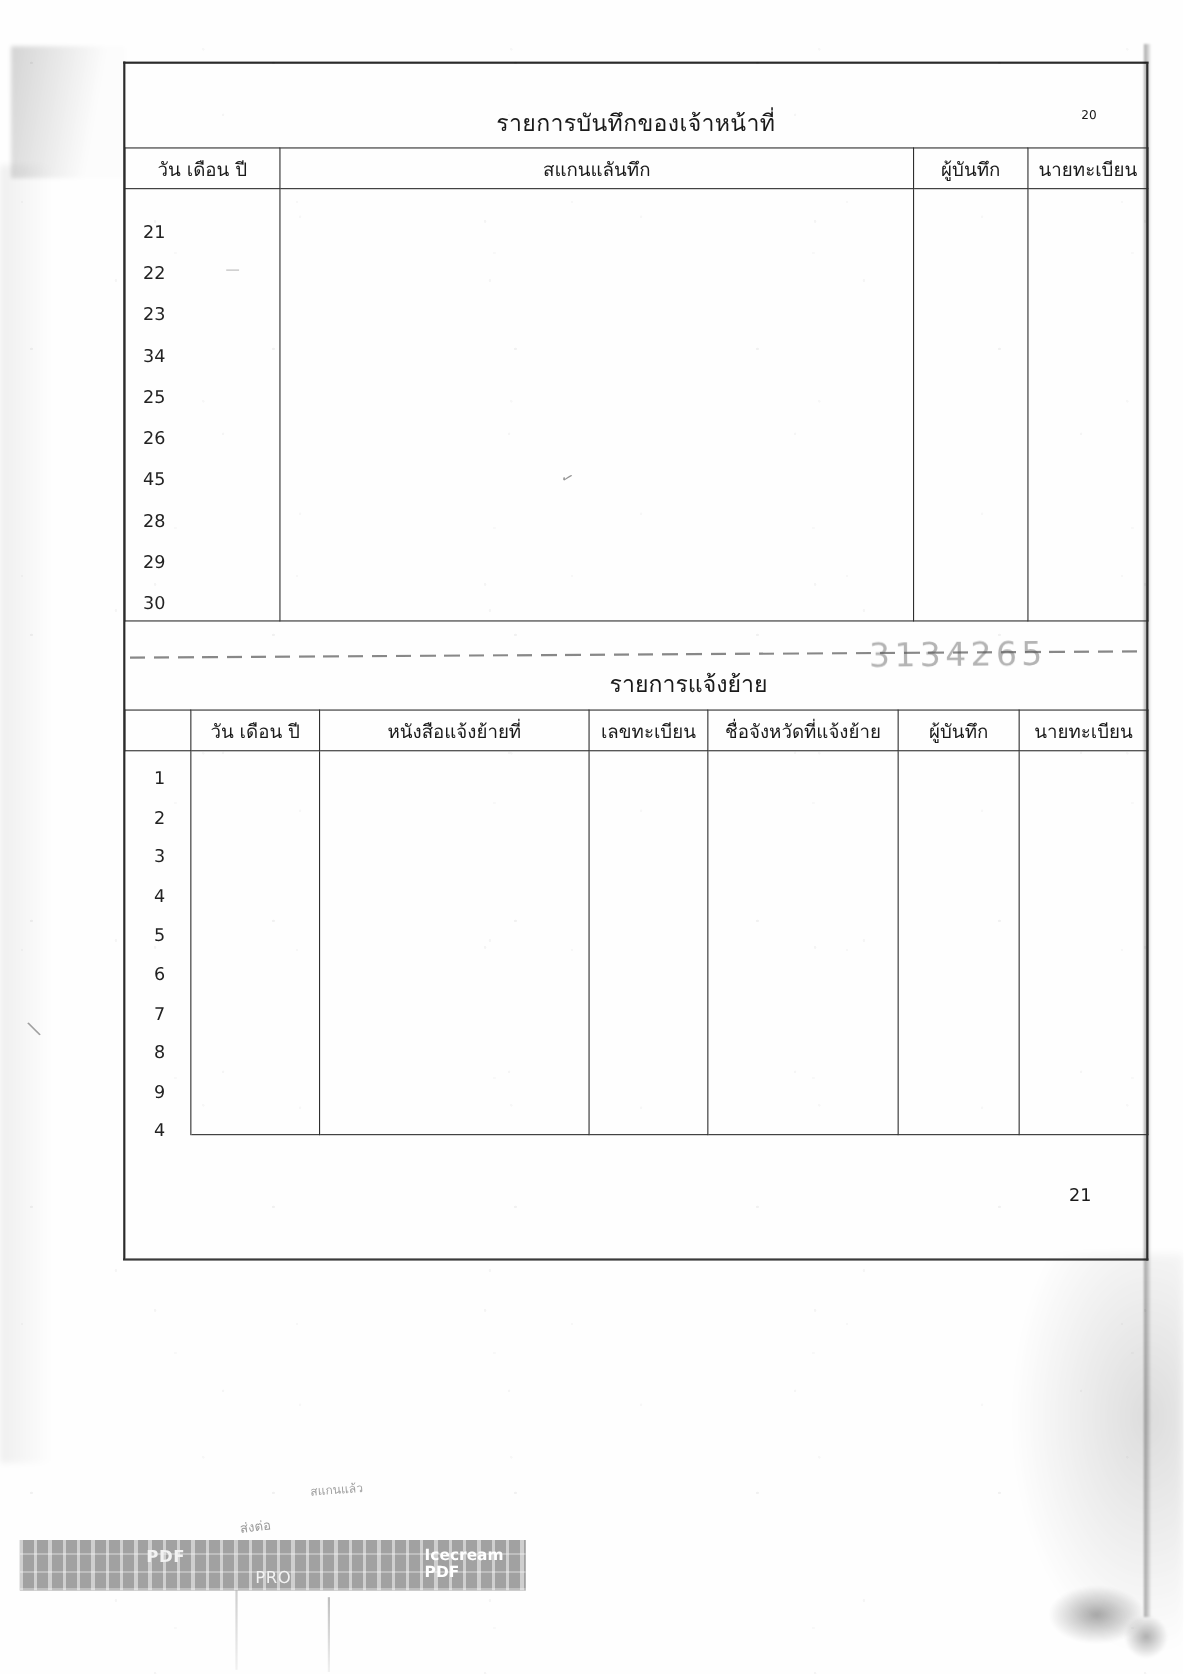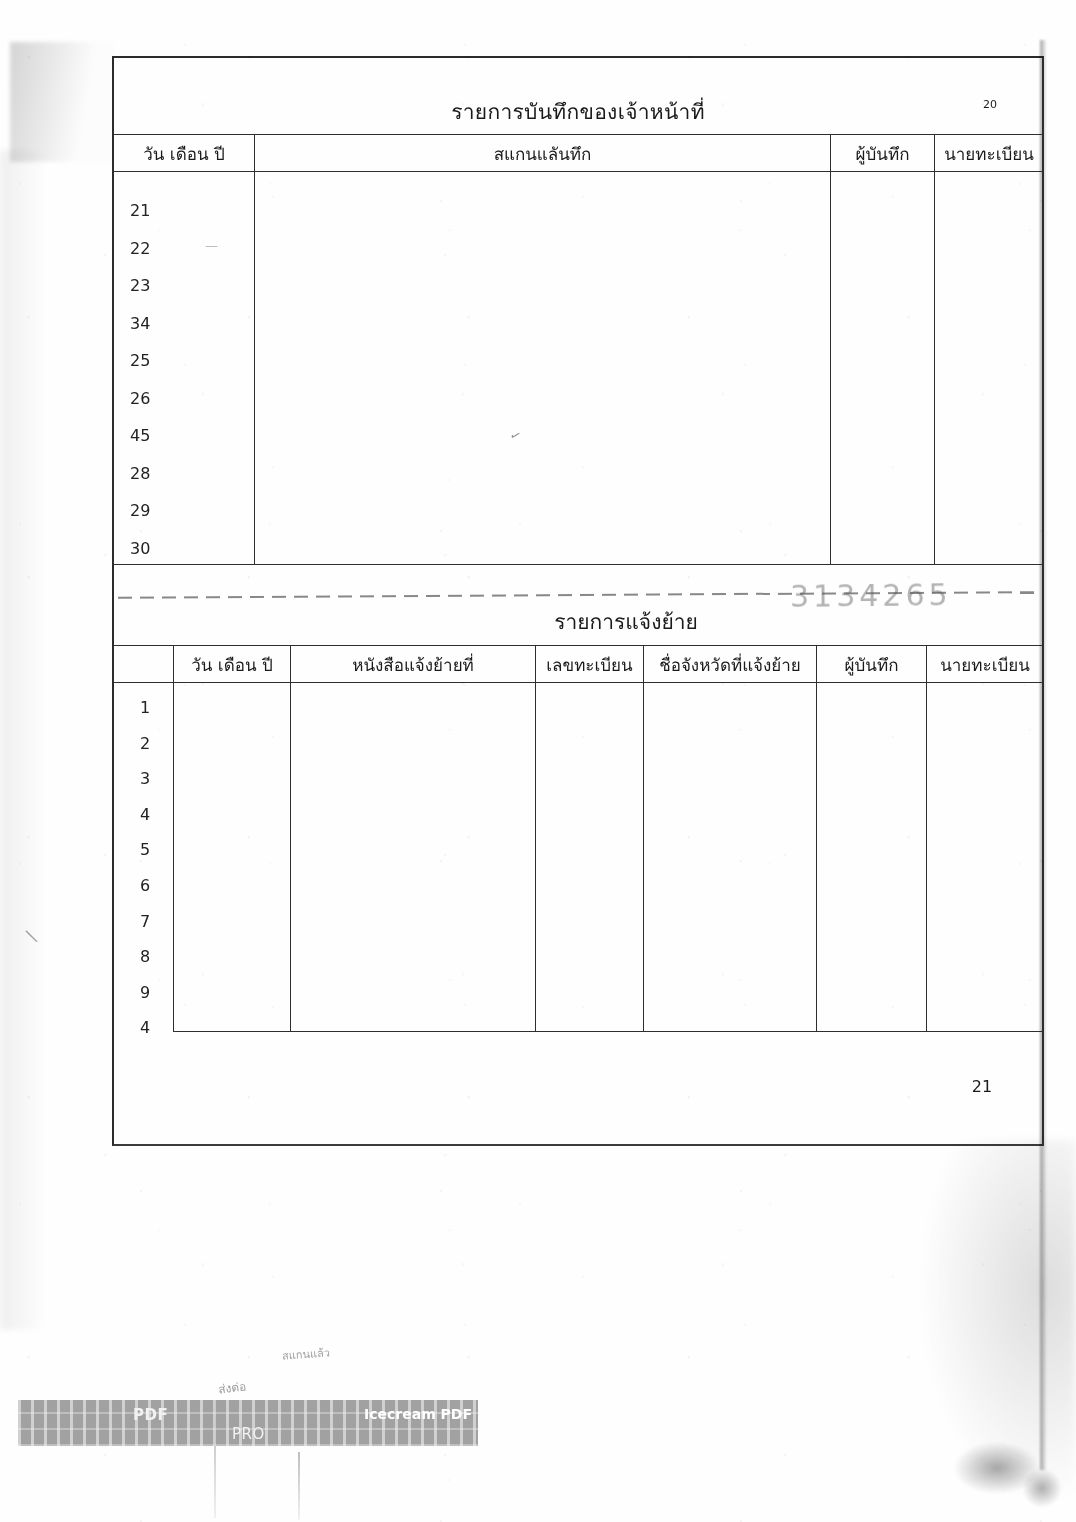--- a/index.html
+++ b/index.html
@@ -283,21 +283,21 @@
   .wm-text-left2 {
     position: absolute;
     left: 214px; top: 25px;
     color: #f2f2f2;
     font-size: 15px;
     font-weight: normal;
     letter-spacing: .5px;
   }
   .wm-text-right {
     position: absolute;
-    left: 346px; top: 6px;
+    left: 368px; top: 6px;
     color: #ffffff;
     font-size: 14px;
     font-weight: bold;
   }
 </style>
 </head>
 <body>
 
 <div class="scan-page">
 

